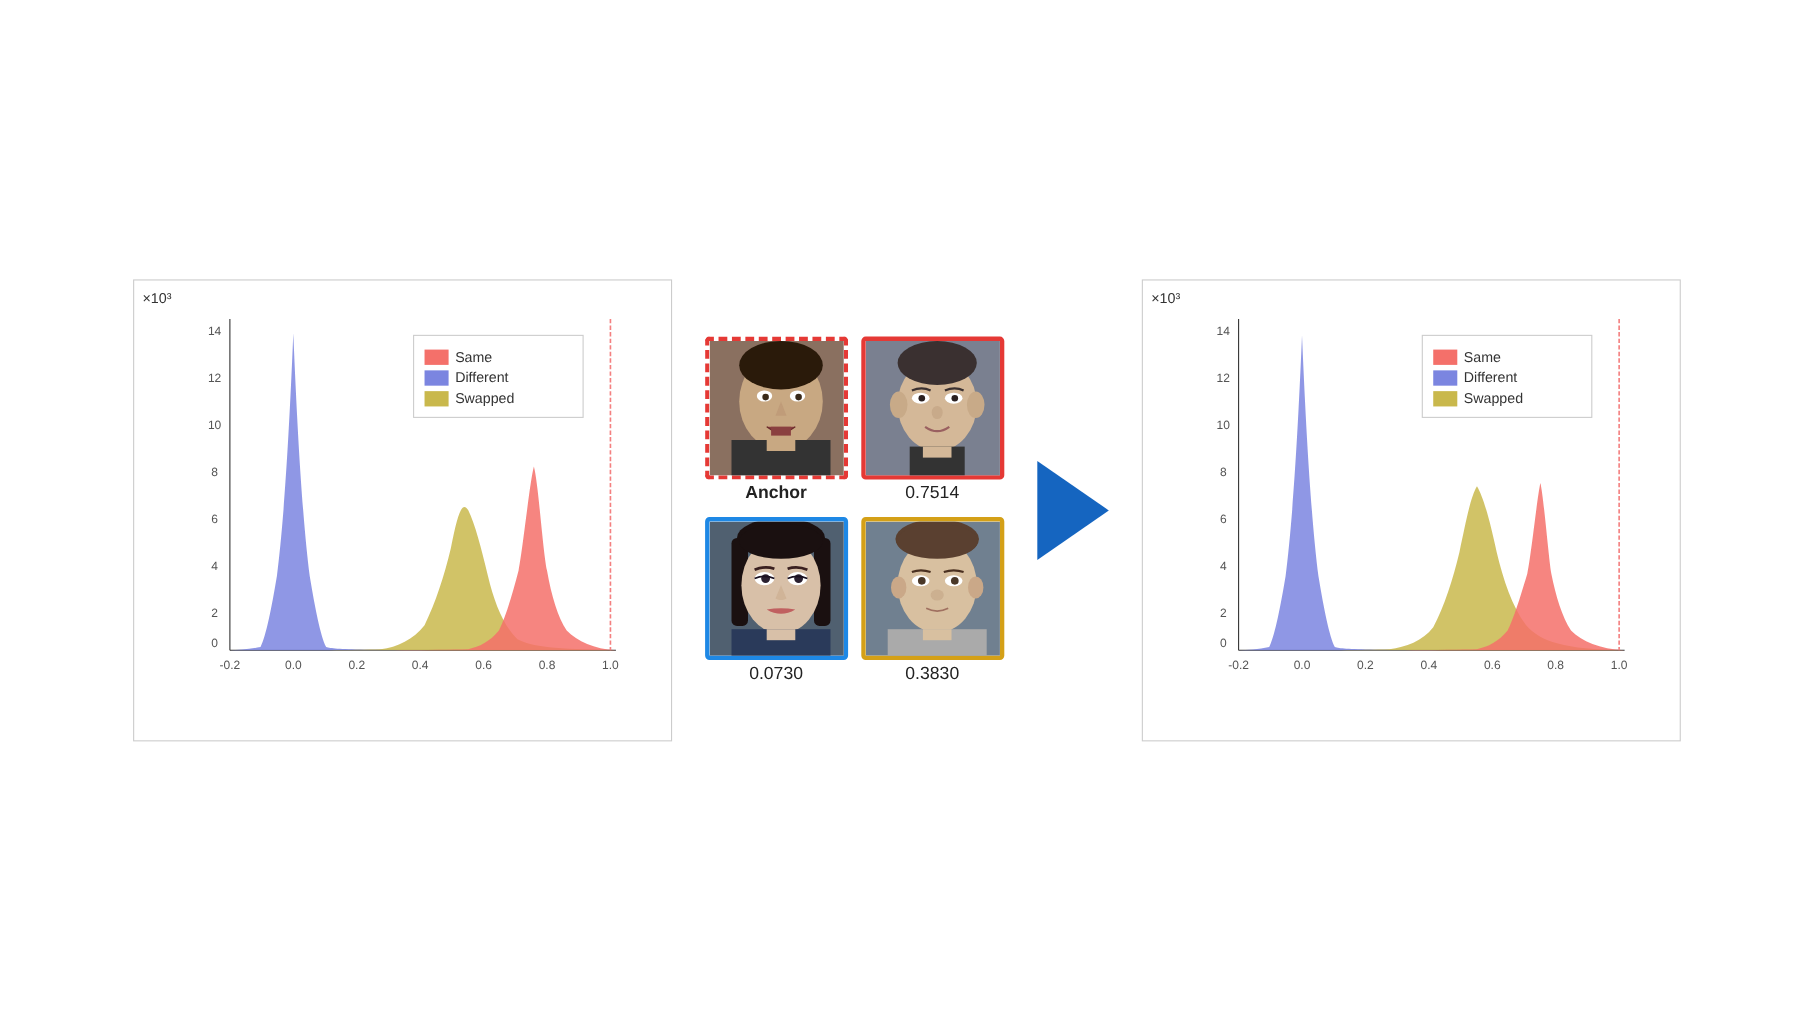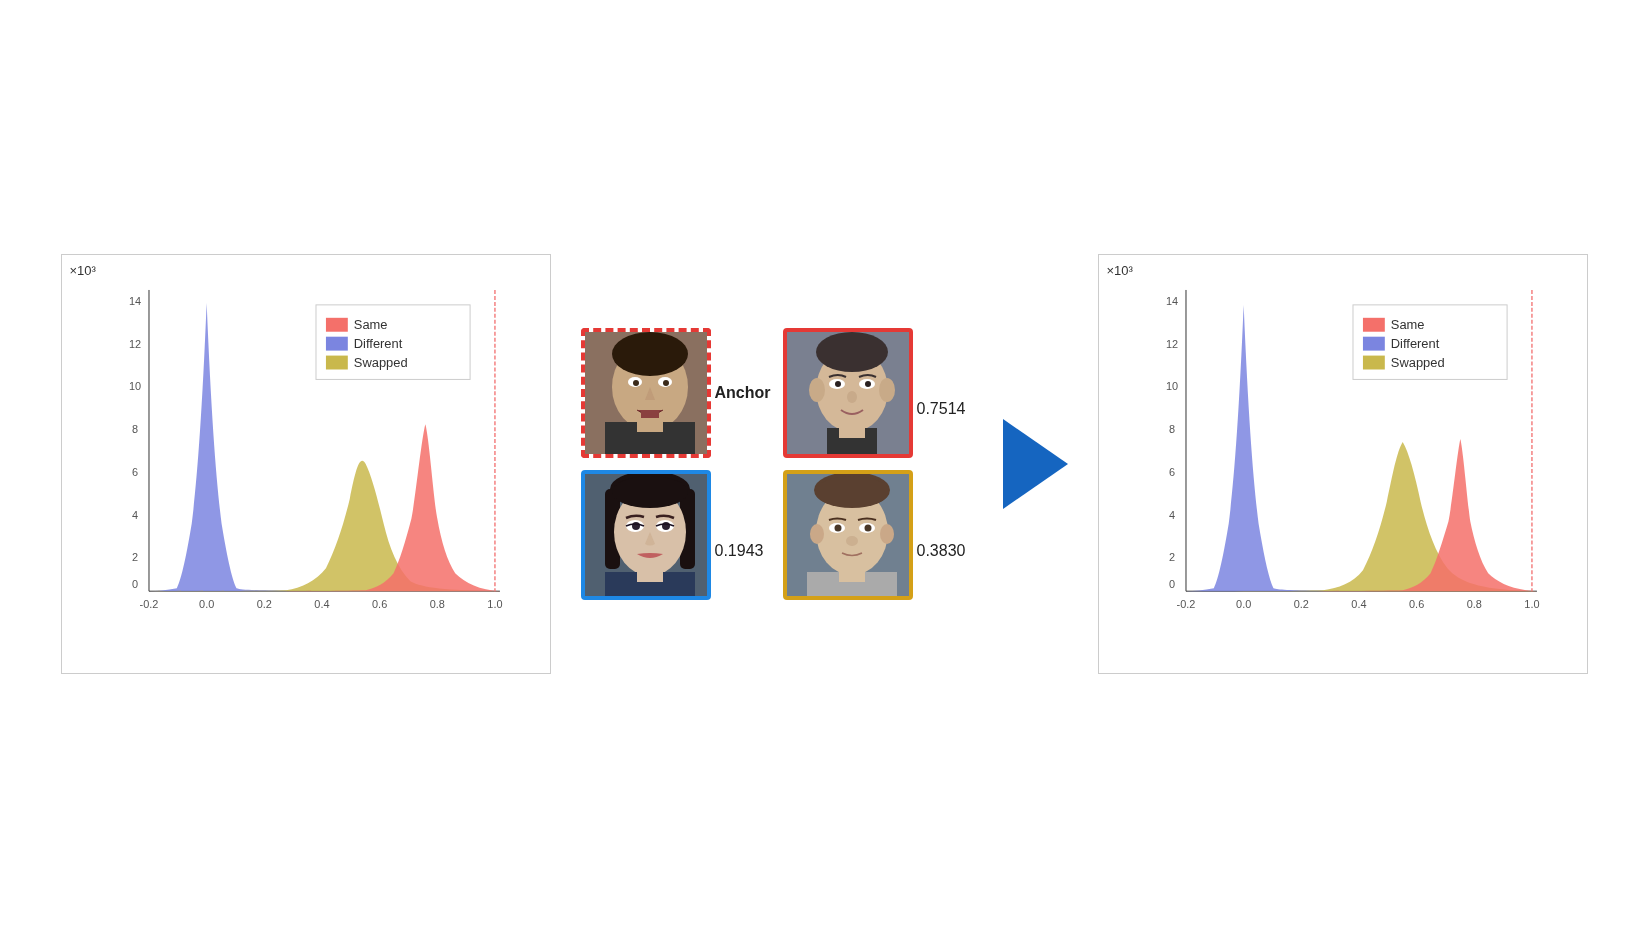--- a/index.html
+++ b/index.html
@@ -43,21 +43,21 @@
       gap: 20px;
       align-items: center;
     }
     .face-grid {
       display: grid;
       grid-template-columns: 1fr 1fr;
       gap: 12px;
     }
     .face-cell {
       display: flex;
-      flex-direction: row;
+      flex-direction: column;
       align-items: center;
       gap: 4px;
     }
     .face-image {
       width: 130px;
       height: 130px;
       border-radius: 4px;
       position: relative;
       overflow: hidden;
     }
@@ -68,21 +68,20 @@
     .face-image.blue-solid { border: 4px solid #1e88e5; }
     .face-image.yellow-solid { border: 4px solid #d4a017; }
     .face-label {
       font-size: 16px;
       font-weight: bold;
       color: #222;
     }
     .face-score {
       font-size: 16px;
       color: #222;
-      margin-top: 32px;
     }
     
     .arrow-container {
       display: flex;
       align-items: center;
       justify-content: center;
     }
     .arrow-right {
       width: 0;
       height: 0;
@@ -251,21 +250,21 @@
             <path d="M 71,43 Q 80,40 89,44" stroke="#3a2020" stroke-width="2.5" fill="none"></path>
 
             <path d="M 65,58 L 60,70 Q 65,73 70,70 Z" fill="#c8a888" fill-opacity="0.5"></path>
 
             <path d="M 52,80 Q 65,88 78,80 Q 65,78 52,80 Z" fill="#c06060"></path>
 
             <rect x="20" y="98" width="90" height="32" fill="#2a3a5a"></rect>
             <rect x="52" y="98" width="26" height="10" fill="#d8c0a8"></rect>
           </svg>
         </div>
-        <div class="face-score">0.1943</div>
+        <div class="face-score">0.0730</div>
       </div>
 
       <div class="face-cell">
         <div class="face-image yellow-solid">
           <svg width="130" height="130" viewBox="0 0 130 130" xmlns="http://www.w3.org/2000/svg">
             <rect width="130" height="130" fill="#708090"></rect>
 
             <ellipse cx="65" cy="16" rx="38" ry="18" fill="#5a4030"></ellipse>
 
             <ellipse cx="65" cy="58" rx="36" ry="43" fill="#d8c0a0"></ellipse>

